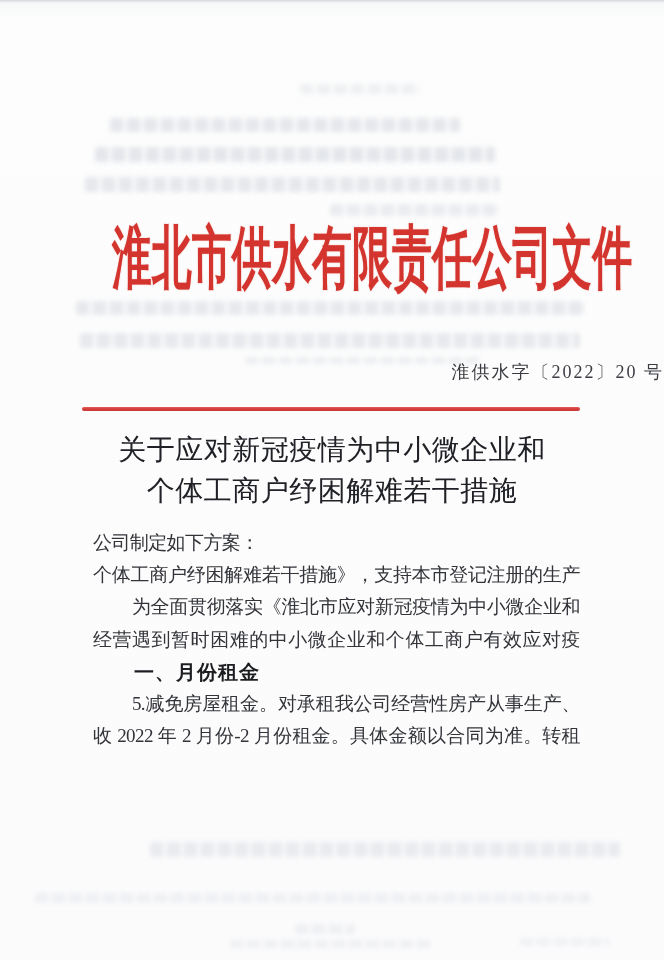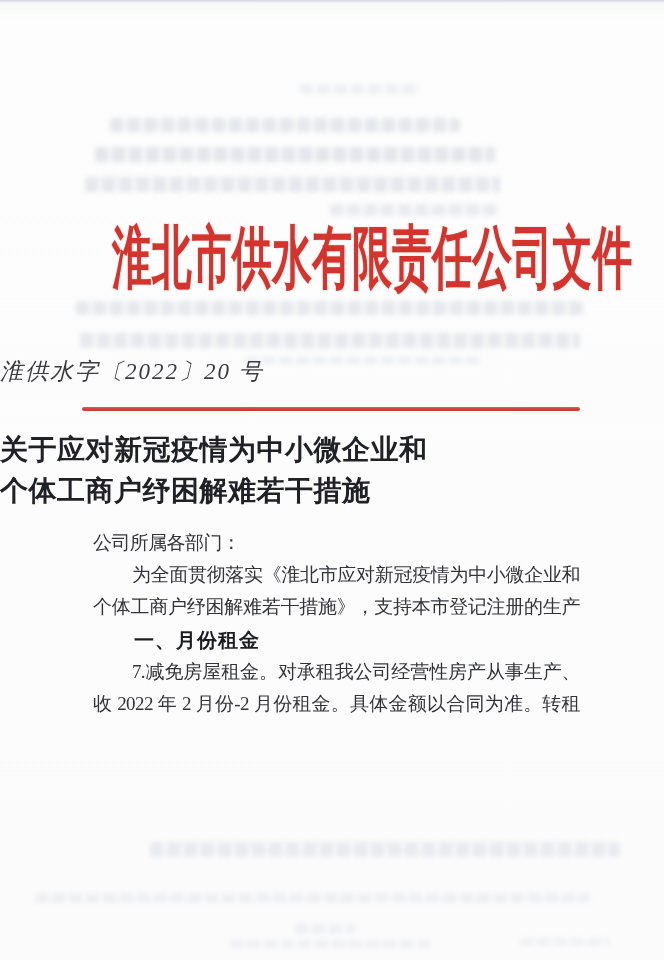--- a/index.html
+++ b/index.html
@@ -46,43 +46,42 @@
     letter-spacing: 0.5px;
     transform: scale(0.90, 1.55);
     transform-origin: center center;
     text-shadow: 0 0 1px rgba(212,52,46,0.55);
     line-height: 82px;
   }
   .doc-number {
     position: absolute;
     top: 360px; left: 0;
     width: 100%;
-    text-align: left;
-    font-size: 23px;
+    text-align: right;
+    font-size: 18px;
     letter-spacing: 2px;
     color: #3b3c42;
     line-height: 24px;
-    font-style: italic;
   }
   .red-rule {
     position: absolute;
     top: 407px; left: 82px;
     width: 498px; height: 4px;
     background: linear-gradient(180deg, #e2615c, #d43f3b 45%, #c93a36);
     border-radius: 2px;
   }
 
   
   .doc-title {
     position: absolute;
     top: 429px; left: 0;
     width: 100%;
-    text-align: left;
+    text-align: center;
     font-size: 28px;
-    font-weight: 700;
+    font-weight: 400;
     color: #202127;
     line-height: 41px;
     letter-spacing: 0.5px;
   }
 
   
   .body-block {
     position: absolute;
     top: 527px; left: 93px;
     width: 487px;
@@ -130,21 +129,22 @@
   <div class="doc-number">淮供水字〔2022〕20 号</div>
 
   <div class="red-rule"></div>
 
   <div class="doc-title">
     <div>关于应对新冠疫情为中小微企业和</div>
     <div>个体工商户纾困解难若干措施</div>
   </div>
 
   <div class="body-block">
-    <div class="line">公司所属各部门：</div>
+    <div class="line">公司制定如下方案：</div>
+    <div class="line fill">个体工商户纾困解难若干措施》，支持本市登记注册的生产</div>
     <div class="line indent fill">为全面贯彻落实《淮北市应对新冠疫情为中小微企业和</div>
-    <div class="line fill">个体工商户纾困解难若干措施》，支持本市登记注册的生产</div>
+    <div class="line fill">经营遇到暂时困难的中小微企业和个体工商户有效应对疫</div>
     <div class="line indent section-heading">一、月份租金</div>
-    <div class="line indent fill">7.减免房屋租金。对承租我公司经营性房产从事生产、</div>
+    <div class="line indent fill">5.减免房屋租金。对承租我公司经营性房产从事生产、</div>
     <div class="line fill">收 2022 年 2 月份-2 月份租金。具体金额以合同为准。转租</div>
   </div>
 
 </div>
 
 </body></html>

